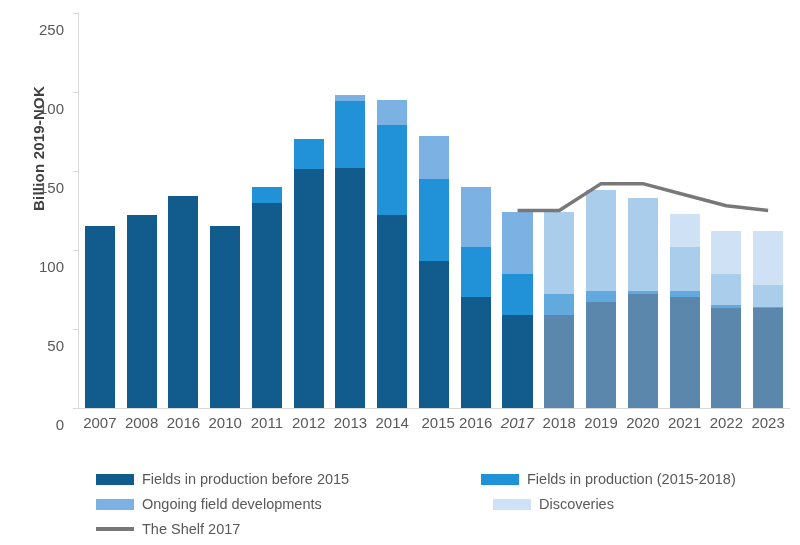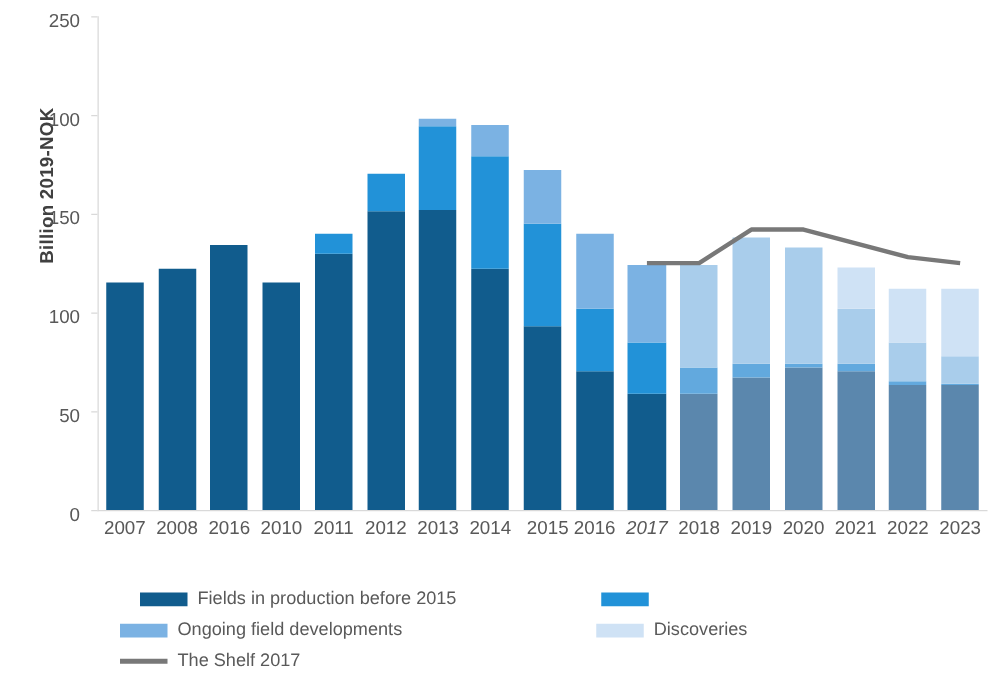--- a/index.html
+++ b/index.html
@@ -41,21 +41,21 @@
     width: 40px;
     text-align: right;
     font-size: 15px;
     color: #595959;
     transform: translateY(-50%);
   }
 
   #y-labels {
     position: absolute;
     left: 20px;
-    top: 4px;
+    top: 16px;
     width: 44px;
     height: 420px;
   }
 
   .tick-mark {
     position: absolute;
     left: 73px;
     width: 5px;
     height: 1px;
     background: #d9d9d9;
@@ -318,34 +318,35 @@
       <div class="x-tick-label" style="left: 459.412px; width: 41.7647px;">2018</div>
       <div class="x-tick-label" style="left: 501.176px; width: 41.7647px;">2019</div>
       <div class="x-tick-label" style="left: 542.941px; width: 41.7647px;">2020</div>
       <div class="x-tick-label" style="left: 584.706px; width: 41.7647px; text-align: center;">2021</div>
       <div class="x-tick-label" style="left: 626.471px; width: 41.7647px;">2022</div>
       <div class="x-tick-label" style="left: 668.235px; width: 41.7647px;">2023</div>
     </div>
 
   <div id="legend">
       <div class="legend-row" style="top: 0px;">
-        <div class="legend-item" style="left: 16px;">
+        <div class="legend-item" style="left: 0px;">
           <span class="legend-swatch" style="background: rgb(17, 92, 141);"></span>
           <span class="legend-label">Fields in production before 2015</span>
         </div>
         <div class="legend-item" style="left: 385px;">
           <span class="legend-swatch" style="background: rgb(34, 146, 216);"></span>
+          <span class="legend-label">Fields in production (2015-2018)</span>
         </div>
       </div>
       <div class="legend-row" style="top: 25px;">
         <div class="legend-item" style="left: 0px;">
           <span class="legend-swatch" style="background: rgb(123, 178, 227);"></span>
           <span class="legend-label">Ongoing field developments</span>
         </div>
-        <div class="legend-item" style="left: 381px;">
+        <div class="legend-item" style="left: 397px;">
           <span class="legend-swatch" style="background: rgb(207, 226, 245);"></span>
           <span class="legend-label">Discoveries</span>
         </div>
       </div>
       <div class="legend-row" style="top: 50px; text-decoration: underline;">
         <div class="legend-item" style="left: 0px;">
           <span class="legend-swatch line-swatch" style="background: rgb(120, 120, 120);"></span>
           <span class="legend-label">The Shelf  2017</span>
         </div>
       </div>

